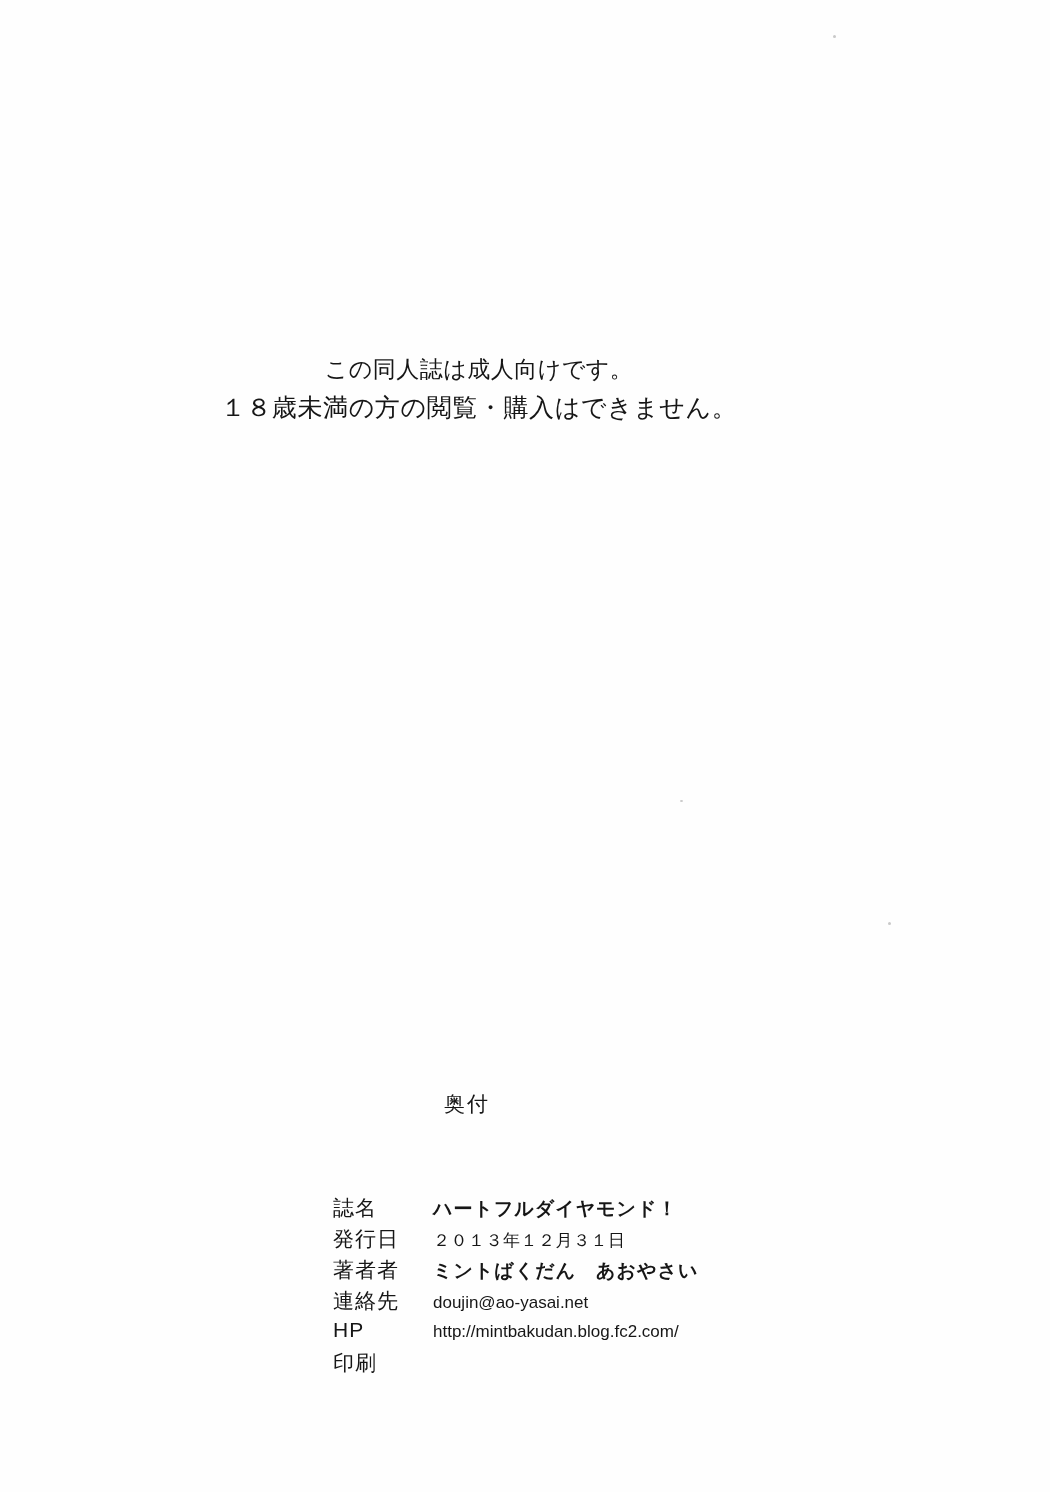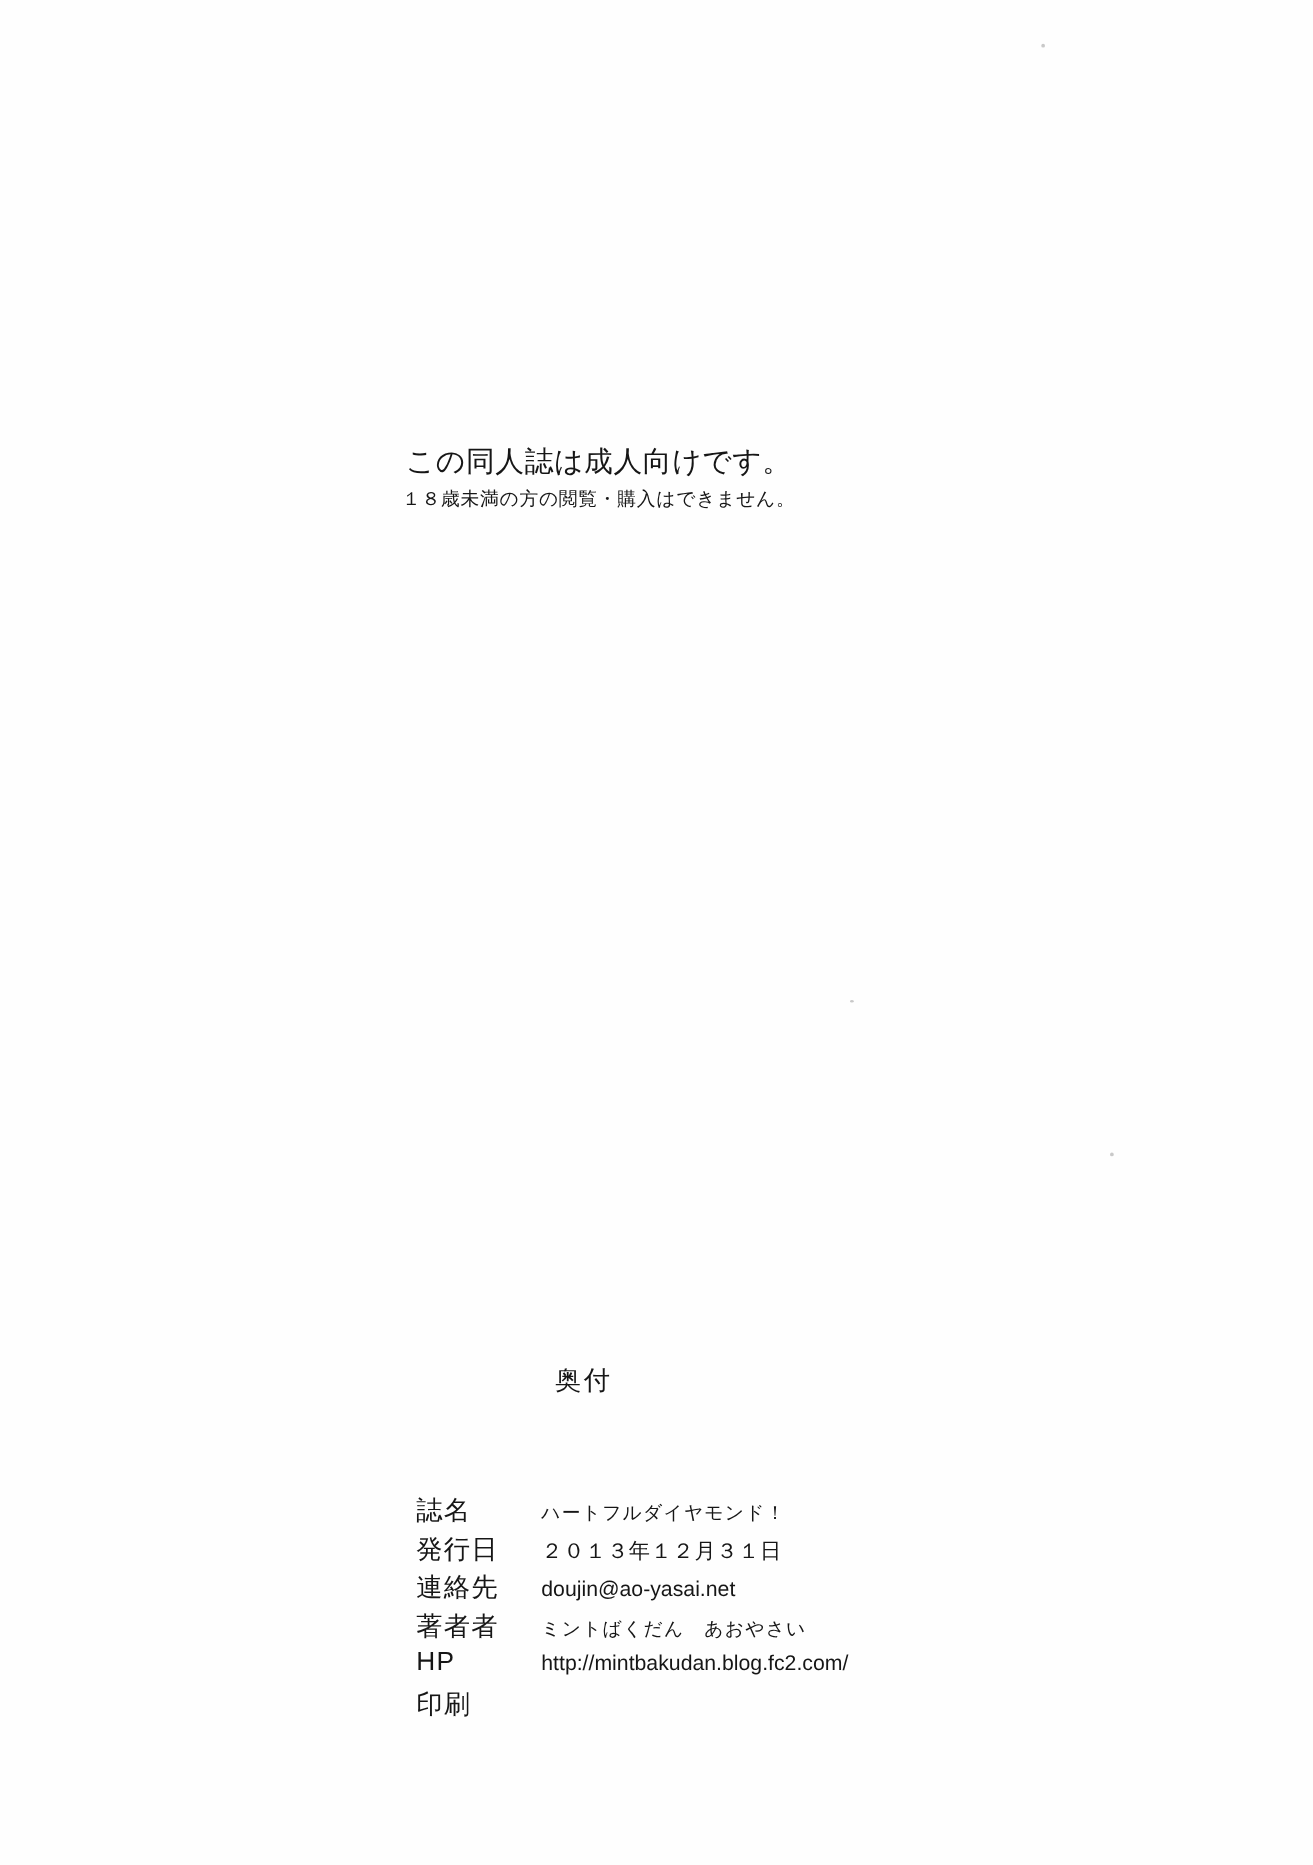--- a/index.html
+++ b/index.html
@@ -31,21 +31,21 @@
     text-align: center;
     line-height: 1.55;
   }
   .notice-line {
     font-size: 23px;
     letter-spacing: 0.5px;
     color: #161616;
     white-space: nowrap;
   }
   .notice-line.second {
-    font-size: 15px;
+    font-size: 25px;
     letter-spacing: 0.6px;
   }
 
   
   .colophon-title {
     position: absolute;
     top: 1090px;
     left: 0;
     width: 934px;
     text-align: center;
@@ -78,22 +78,23 @@
   .colo-value {
     font-size: 17px;
     letter-spacing: 0.5px;
     color: #161616;
     white-space: nowrap;
   }
   .colo-value.mono-ish {
     letter-spacing: 0px;
   }
   .colo-value.small-kana {
-    font-size: 15px;
+    font-size: 19px;
     letter-spacing: 1px;
+    font-weight: bold;
   }
 
   
   .speck {
     position: absolute;
     background: #c9c9c9;
     border-radius: 50%;
   }
 </style>
 </head>
@@ -118,27 +119,27 @@
       <div class="colo-label">誌名</div>
       <div class="colo-value small-kana">ハートフルダイヤモンド！</div>
     </div>
 
     <div class="colo-row">
       <div class="colo-label">発行日</div>
       <div class="colo-value">２０１３年１２月３１日</div>
     </div>
 
     <div class="colo-row">
-      <div class="colo-label">連絡先</div>
-      <div class="colo-value mono-ish">doujin@ao-yasai.net</div>
+      <div class="colo-label">著者者</div>
+      <div class="colo-value small-kana">ミントばくだん　あおやさい</div>
     </div>
 
     <div class="colo-row">
-      <div class="colo-label">著者者</div>
-      <div class="colo-value small-kana">ミントばくだん　あおやさい</div>
+      <div class="colo-label">連絡先</div>
+      <div class="colo-value mono-ish">doujin@ao-yasai.net</div>
     </div>
 
     <div class="colo-row">
       <div class="colo-label">HP</div>
       <div class="colo-value mono-ish">http://mintbakudan.blog.fc2.com/</div>
     </div>
 
     <div class="colo-row">
       <div class="colo-label">印刷</div>
     </div>

